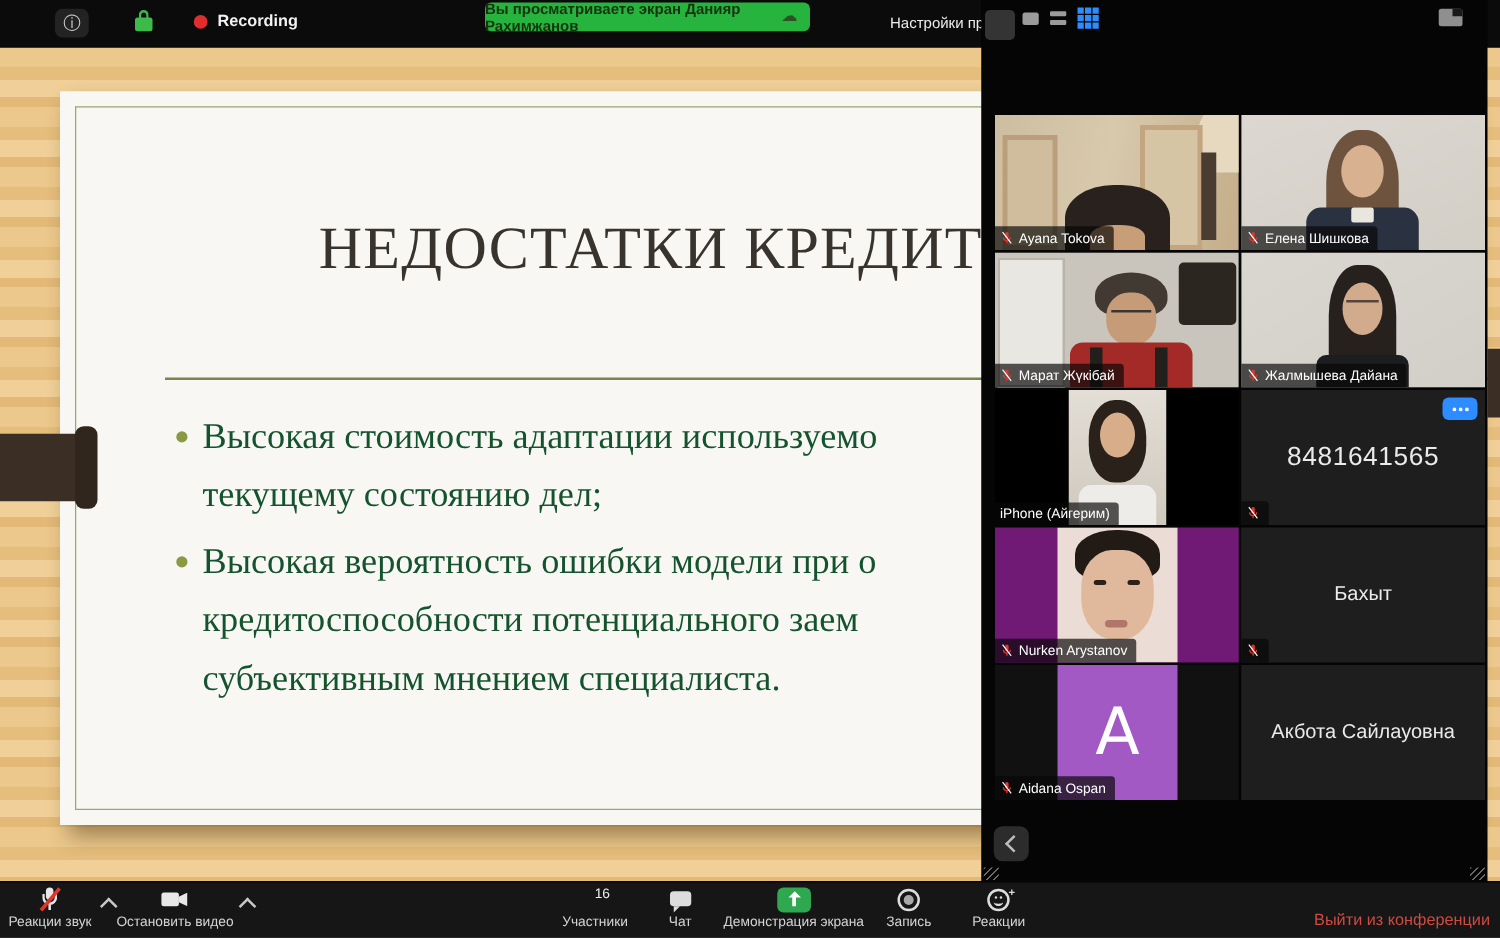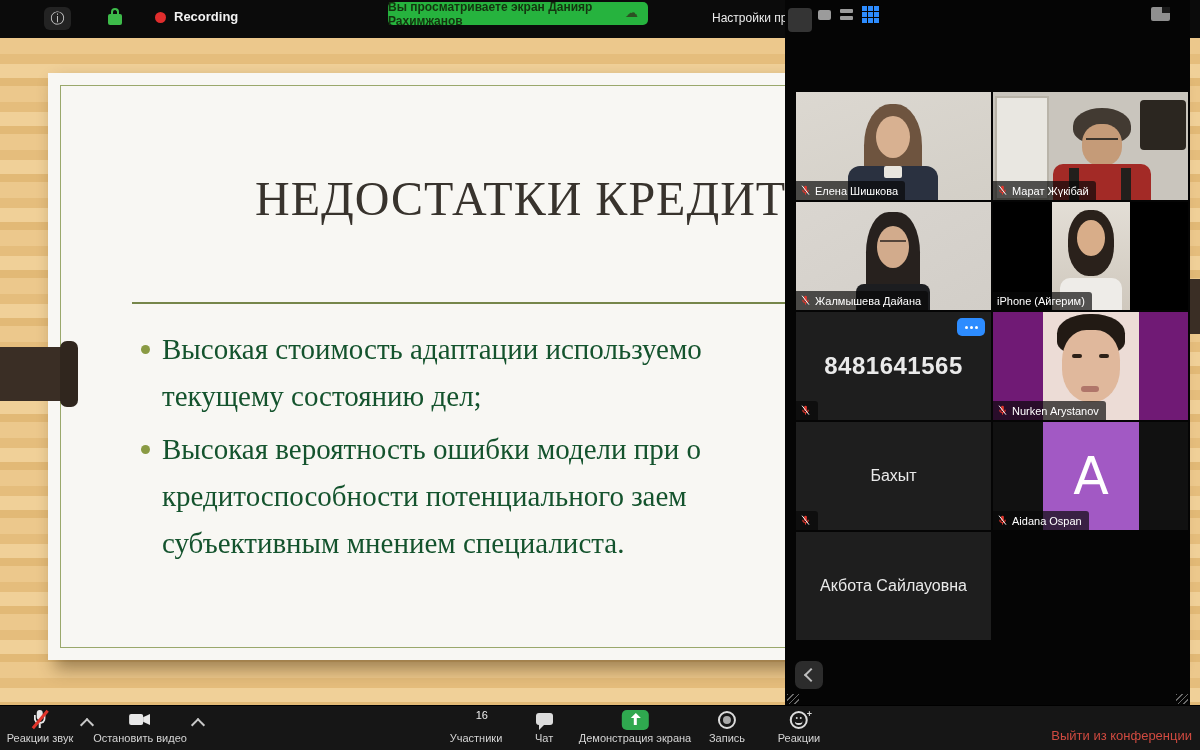--- a/index.html
+++ b/index.html
@@ -177,20 +177,38 @@
         <i></i>
         <i></i>
         <i></i>
       </div>
     <div class="winctl" id="ctl-corner">
         <i></i>
       </div>
 
     <div id="tiles">
 
+      <div class="tile">
+        <div class="shape" style="inset:0;background:linear-gradient(100deg,#cdbda1 0%,#d8c9ad 45%,#c4ad8a 100%);"></div>
+        <div class="shape" style="right:0;top:0;width:82px;height:46px;background:linear-gradient(115deg,transparent 52%,#e6d9c0 52%);"></div>
+        <div class="shape" style="left:6px;top:16px;width:44px;height:92px;border:4px solid #bb9f7c;background:#cfbd9d;box-sizing:border-box;"></div>
+        <div class="shape" style="left:116px;top:8px;width:50px;height:100px;border:4px solid #c3a67f;background:#d6c5a4;box-sizing:border-box;"></div>
+        <div class="shape" style="right:18px;top:30px;width:12px;height:70px;background:#4a3c30;"></div>
+        <div class="shape" style="left:56px;bottom:-6px;width:84px;height:58px;background:#28211d;border-radius:46% 46% 0 0;"></div>
+        <div class="shape" style="left:76px;bottom:0;width:44px;height:20px;background:#c79e78;border-radius:45% 45% 0 0;"></div>
+        <div class="nametag">
+          <svg class="micoff" viewBox="0 0 16 16">
+              <rect x="6" y="1" width="4" height="8" rx="2" fill="#e0352b"></rect>
+              <path d="M4 7a4 4 0 0 0 8 0" stroke="#e0352b" stroke-width="1.5" fill="none"></path>
+              <line x1="8" y1="11" x2="8" y2="14" stroke="#e0352b" stroke-width="1.5"></line>
+              <line x1="3" y1="1" x2="13" y2="14" stroke="#fff" stroke-width="1.4"></line>
+            </svg>
+          <span>Ayana Tokova</span>
+        </div>
+      </div>
 
       <div class="tile">
         <div class="shape" style="inset:0;background:linear-gradient(160deg,#dcd8d1,#d3cfc7);"></div>
         <div class="shape" style="left:68px;top:12px;width:58px;height:92px;background:#6e543f;border-radius:45% 45% 25% 25%;"></div>
         <div class="shape" style="left:80px;top:24px;width:34px;height:42px;background:#d8b191;border-radius:50%;"></div>
         <div class="shape" style="left:52px;bottom:0;width:90px;height:34px;background:#2a3140;border-radius:12px 12px 0 0;"></div>
         <div class="shape" style="left:88px;bottom:22px;width:18px;height:12px;background:#e9e6df;border-radius:2px;"></div>
         <div class="nametag">
           <svg class="micoff" viewBox="0 0 16 16">
               <rect x="6" y="1" width="4" height="8" rx="2" fill="#e0352b"></rect>
@@ -244,21 +262,21 @@
         <div class="shape" style="left:59px;top:0;width:78px;height:108px;background:linear-gradient(180deg,#e3ded6,#cfc8bd);"></div>
         <div class="shape" style="left:75px;top:8px;width:46px;height:66px;background:#2a211b;border-radius:45%;"></div>
         <div class="shape" style="left:84px;top:18px;width:28px;height:36px;background:#d8ad89;border-radius:50%;"></div>
         <div class="shape" style="left:67px;bottom:0;width:62px;height:32px;background:#eeece8;border-radius:10px 10px 0 0;"></div>
         <div class="nametag">
           <span>iPhone (Айгерим)</span>
         </div>
       </div>
 
       <div class="tile">
-        <div class="center-name" style="font-size:24px;font-weight:700;letter-spacing:.5px;">8481641565</div>
+        <div class="center-name" style="font-size:21px;font-weight:400;letter-spacing:.5px;">8481641565</div>
         <div class="more-badge">
             <i></i>
             <i></i>
             <i></i>
           </div>
         <div class="nametag">
           <svg class="micoff" viewBox="0 0 16 16">
               <rect x="6" y="1" width="4" height="8" rx="2" fill="#e0352b"></rect>
               <path d="M4 7a4 4 0 0 0 8 0" stroke="#e0352b" stroke-width="1.5" fill="none"></path>
               <line x1="8" y1="11" x2="8" y2="14" stroke="#e0352b" stroke-width="1.5"></line>

